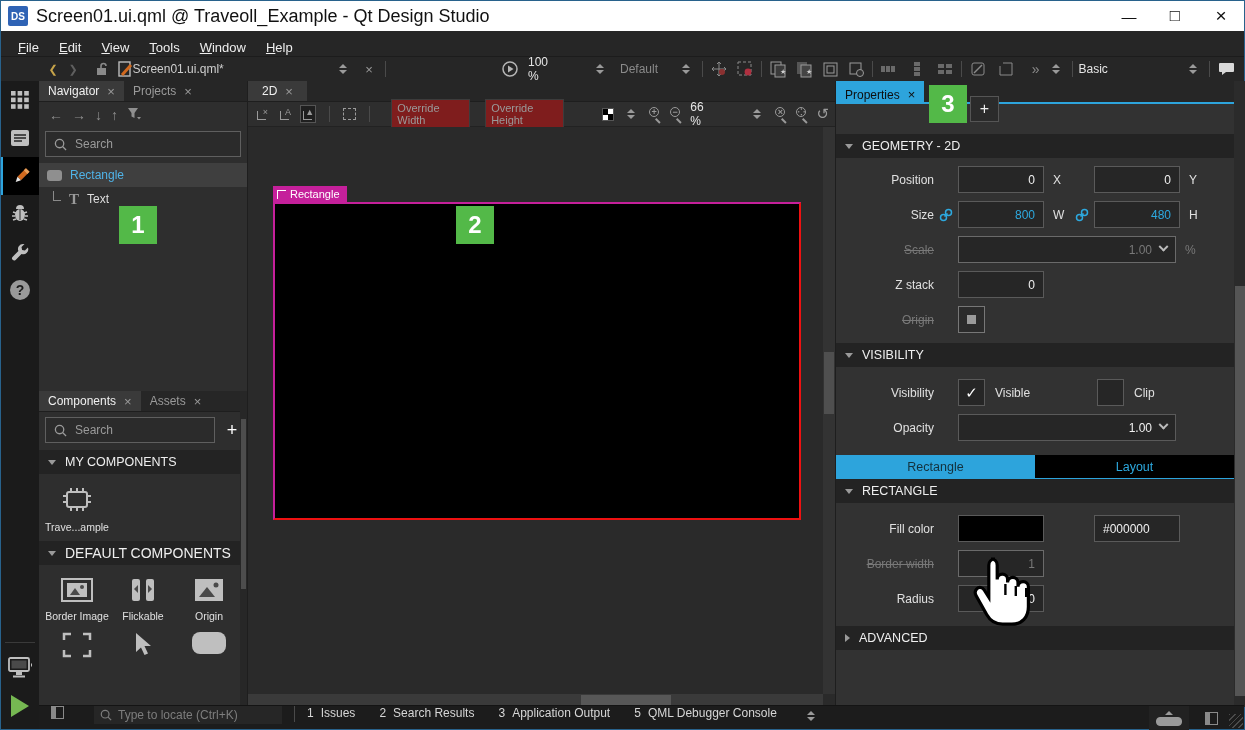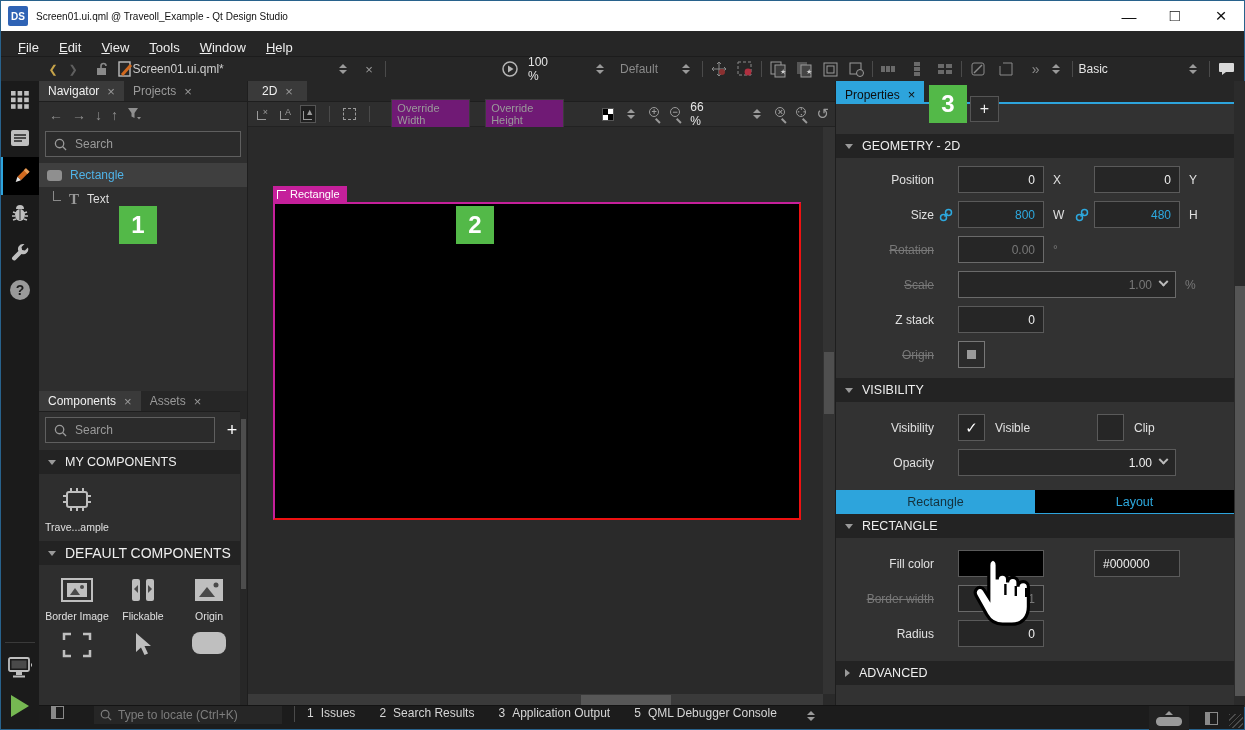--- a/index.html
+++ b/index.html
@@ -3,21 +3,21 @@
 <meta charset="utf-8">
 <style>
   * { box-sizing: border-box; margin: 0; padding: 0; }
   html,body { width:1245px; height:730px; overflow:hidden; }
   body { font-family:"Liberation Sans", sans-serif; background:#2e2e2e; color:#ddd; font-size:12px; }
   .window { position:absolute; inset:0; border:1px solid #28628c; }
 
   
   .titlebar { position:absolute; left:0; top:0; right:0; height:30px; background:#fff; color:#000; display:flex; align-items:center; }
   .ds-logo { width:20px; height:20px; margin:0 8px 0 7px; background:#2f63b5; color:#fff; font-weight:bold; font-size:10px; display:flex; align-items:center; justify-content:center; border-radius:2px; }
-  .win-title { font-size:10px; color:#111; }
+  .win-title { font-size:18px; color:#111; }
   .win-ctrls { margin-left:auto; display:flex; height:100%; }
   .win-btn { width:46px; display:flex; align-items:center; justify-content:center; font-size:15px; color:#111; }
 
   
   .menubar { position:absolute; left:0; top:30px; right:0; height:26px; background:#262626; display:flex; align-items:center; padding-left:8px; gap:2px; border-bottom:1px solid #1c1c1c;}
   .menu-item { display:inline-block; padding:4px 9px; color:#eee; font-size:13px;margin-top:8px; }
   .menu-item::first-letter { text-decoration:underline; }
 
   
   .toolbar { position:absolute; left:0; top:56px; right:0; height:24px; background:#262626; display:flex; align-items:center; color:#bbb; }
@@ -64,21 +64,21 @@
   .plusbtn { color:#fff; font-size:18px; width:18px; text-align:center; }
   .cells { display:flex; padding:8px 4px 4px 6px; gap:2px; flex-wrap:wrap; }
   .cell { width:64px; display:flex; flex-direction:column; align-items:center; gap:7px; padding:4px 0; }
   .cell .lbl { font-size:10.5px; color:#e0e0e0; white-space:nowrap; }
   .vsb { position:absolute; right:0; top:0; width:7px; height:100%; background:#272727; }
   .vsb .thumb { position:absolute; left:1px; width:5px; background:#4d4d4d; }
 
   
   .view2d { position:absolute; left:247px; top:80px; width:588px; height:626px; background:#2a2a2a; border-right:1px solid #1e1e1e; }
   .v2d-tools { height:25px; background:#2e2e2e; border-bottom:1px solid #222; display:flex; align-items:center; padding:0 6px; gap:7px; color:#9a9a9a; }
-  .ovr-fld { width:88px; height:18px; background:#701a75; border:1px solid #3c3c3c; color:#9a9a9a; font-size:11px; display:flex; align-items:center; padding:14px 5px;margin-left:8px; }
+  .ovr-fld { width:88px; height:18px; background:#7f1d1d; border:1px solid #3c3c3c; color:#9a9a9a; font-size:11px; display:flex; align-items:center; padding:14px 5px;margin-left:8px; }
   .checker { width:13px; height:13px; background:conic-gradient(#fff 0 25%, #000 0 50%, #fff 0 75%, #000 0); border:1px solid #555; }
   .anchor-ico { width:18px; height:18px; border:1px solid transparent; display:flex; align-items:flex-end; justify-content:flex-start; font-size:9px; color:#9a9a9a; position:relative; }
   .anchor-ico .corner { position:absolute; left:2px; bottom:2px; width:9px; height:9px; border-left:1.5px solid #9a9a9a; border-bottom:1.5px solid #9a9a9a; }
   .anchor-ico .g { position:absolute; right:1px; top:1px; }
   .anchor-ico.pressed { background:#1f1f1f; border-color:#555; }
   .dashed-ico { width:15px; height:12px; border:1px dashed #9a9a9a; }
   .mag { position:relative; width:16px; height:16px; }
   .mag .lens { position:absolute; left:1px; top:1px; width:10px; height:10px; border:1.5px solid #9a9a9a; border-radius:50%; display:flex; align-items:center; justify-content:center; font-size:9px; color:#9a9a9a; font-weight:bold; line-height:1;}
   .mag .stick { position:absolute; right:1px; bottom:1px; width:6px; height:1.5px; background:#9a9a9a; transform:rotate(45deg); }
   .canvas { position:absolute; left:0; top:46px; right:0; bottom:14px; background:#2a2a2a; }
@@ -618,26 +618,20 @@
           <svg width="14" height="14" viewBox="0 0 14 14">
               <circle cx="4.5" cy="9.5" r="3" fill="none" stroke="#2da9df" stroke-width="1.5"></circle>
               <circle cx="9.5" cy="4.5" r="3" fill="none" stroke="#2da9df" stroke-width="1.5"></circle>
               <line x1="5.5" y1="8.5" x2="8.5" y2="5.5" stroke="#2da9df" stroke-width="1.5"></line>
             </svg>
         </span>
         <div class="fld cyan">480</div>
         <span class="unit">H</span>
       </div>
 
-      <div class="prow dis">
-        <span class="plabel">Rotation</span>
-        <span class="slot-ico"></span>
-        <div class="fld">0.00</div>
-        <span class="unit">°</span>
-      </div>
 
       <div class="prow dis">
         <span class="plabel">Scale</span>
         <span class="slot-ico"></span>
         <div class="fld wide">
           <span>1.00</span>
           <span class="chev"></span>
         </div>
         <span class="unit">%</span>
       </div>

